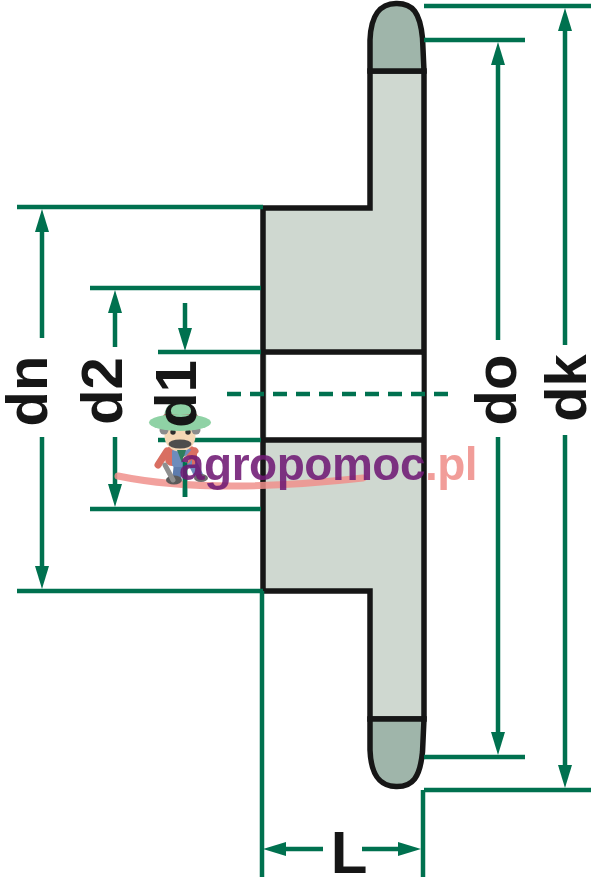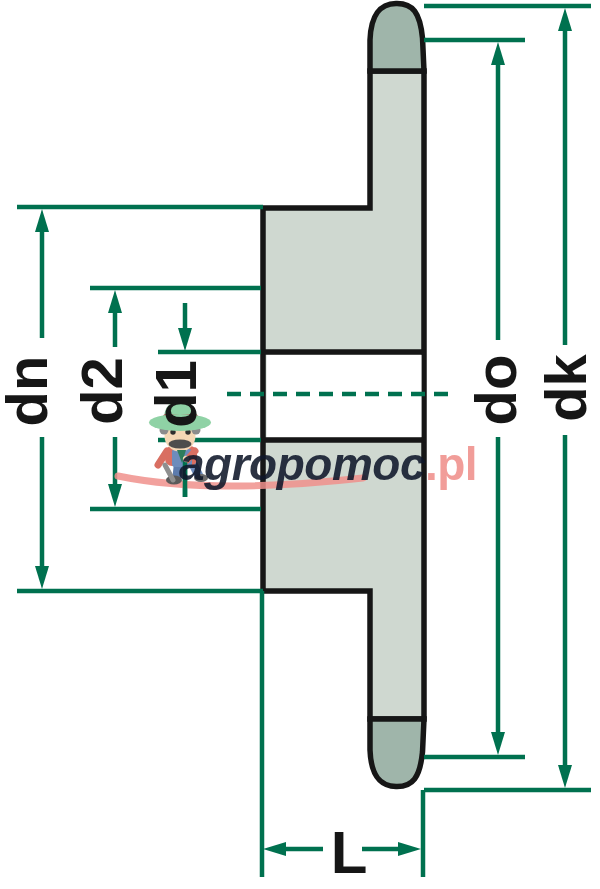--- a/index.html
+++ b/index.html
@@ -31,21 +31,21 @@
     left: 179px;
     top: 441px;
     font-family: "Liberation Sans", sans-serif;
     font-weight: bold;
     font-size: 46px;
     line-height: 1;
     letter-spacing: -0.5px;
     opacity: 0.88;
     white-space: nowrap;
   }
-  .wm-green { color: #0f172a; font-style: italic; }
+  .wm-green { color: #701a75; }
   .wm-pink  { color: #F0908C; }
 </style>
 </head>
 <body>
 
 <div class="canvas">
   <svg width="600" height="889" viewBox="0 0 600 889">
 
     <g fill="none" stroke-width="5.5" stroke-linejoin="miter" stroke-linecap="butt" stroke="#161616">
       <path d="M263,208 L370,208 L370,71 L424,71 L424,719 L370,719 L370,591 L263,591 Z" fill="#CFD8D0"></path>

